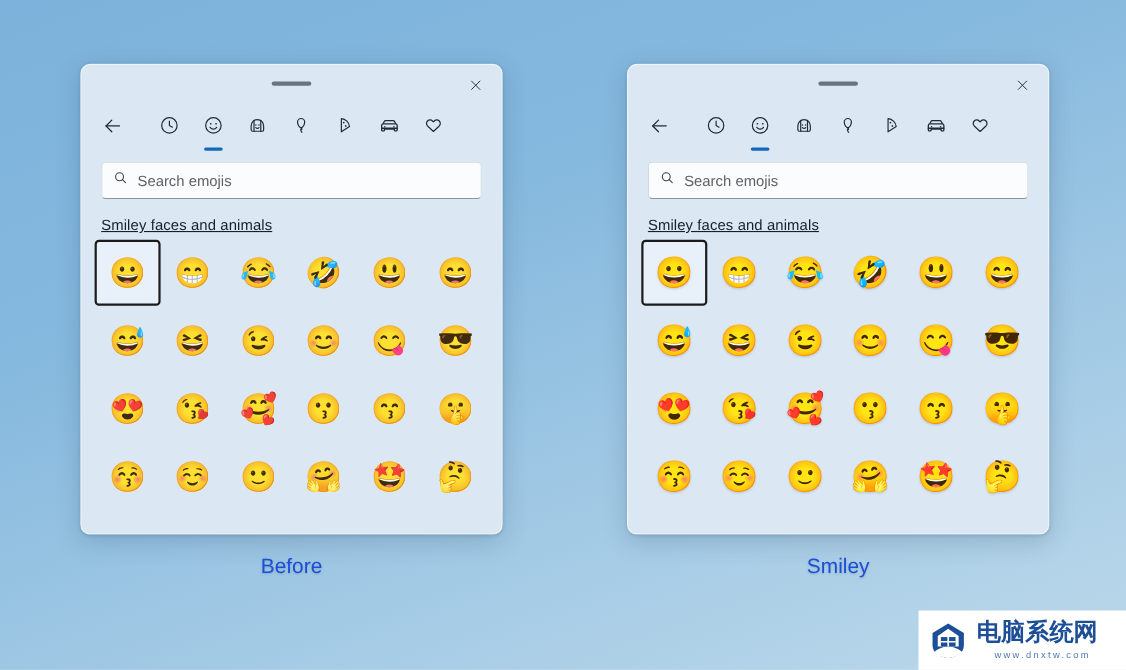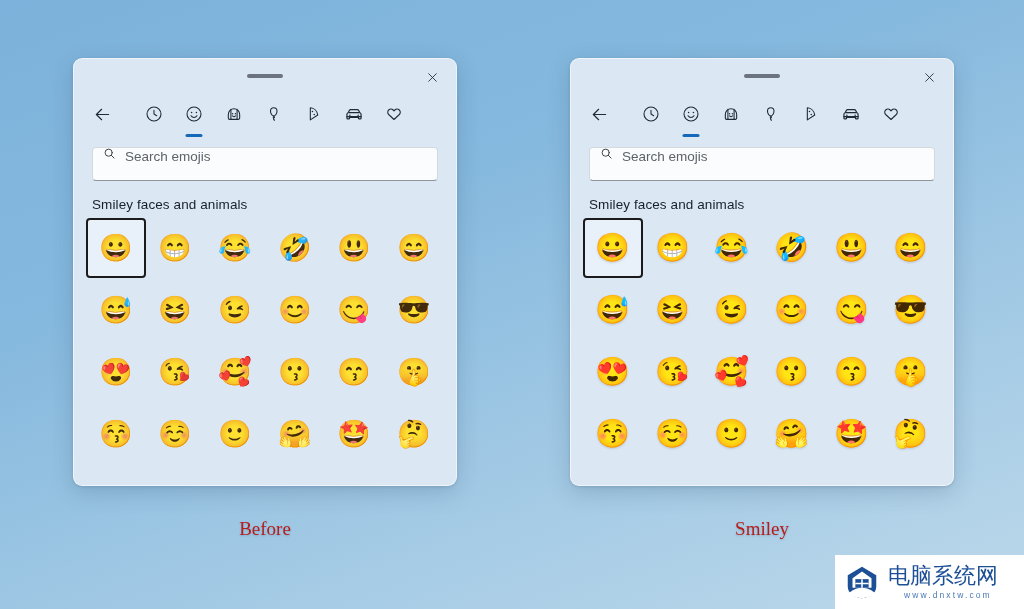--- a/index.html
+++ b/index.html
@@ -103,21 +103,21 @@
     width: 17px;
     height: 3px;
     border-radius: 2px;
     background: #1668b8;
   }
 
   
   .search-wrap { padding: 10px 18px 0 18px; }
   .search-box {
     display: flex;
-    align-items: flex-end;
+    align-items: center;
     height: 32px;
     background: #fbfcfd;
     border: 1px solid #d2d9e0;
     border-bottom: 1.6px solid #8d949c;
     border-radius: 4px;
     padding: 16px 10px;
     cursor: text;
   }
   .search-box .mag { flex: 0 0 auto; display: block; margin-right: 9px; }
   .search-box input {
@@ -130,20 +130,21 @@
     color: #1b1b1b;
   }
   .search-box input::placeholder { color: #5d6369; }
 
   
   .section-title {
     padding: 16px 18px 0 18px;
     font-size: 13.5px;
     color: #17202a;
     letter-spacing: 0.1px;
+    text-decoration: underline;
   }
 
   
   .emoji-grid {
     display: grid;
     grid-template-columns: repeat(6, 1fr);
     padding: 6px 12px 0 12px;
     row-gap: 2px;
   }
   .emoji-cell {
@@ -170,27 +171,26 @@
     font-size: 28px;
     filter: saturate(1.14) contrast(1.04) drop-shadow(0 1px 1px rgba(60,80,110,0.22));
   }
   .panel-slot.before .emoji-glyph {
     filter: saturate(1.0) contrast(1.0);
   }
 
   
   .caption {
     position: absolute;
-    top: 518px;
+    top: 505px;
     width: 384px;
     text-align: center;
     font-size: 19px;
-    color: #b91c1c;
+    color: #1d4ed8;
     text-shadow: 0 1px 2px rgba(40,70,100,0.25);
-    font-family: Liberation Serif, serif;
   }
   .caption.before { left: 73px; }
   .caption.after  { left: 570px; }
 
   
   .watermark {
     position: absolute;
     right: 0;
     bottom: 0;
     width: 189px;
@@ -204,21 +204,21 @@
   .wm-badge {
     flex: 0 0 auto;
     width: 38px;
     height: 38px;
     position: relative;
   }
   .wm-text { display: flex; flex-direction: column; line-height: 1; }
   .wm-title {
     font-family: "DejaVu Sans", sans-serif;
     font-size: 22px;
-    font-weight: normal;
+    font-weight: bold;
     color: #1c4f96;
     letter-spacing: 0px;
   }
   .wm-url {
     font-family: "Liberation Sans", sans-serif;
     font-size: 8.5px;
     color: #4a7ab5;
     letter-spacing: 2.1px;
     margin-top: 4px;
     padding-left: 16px;

